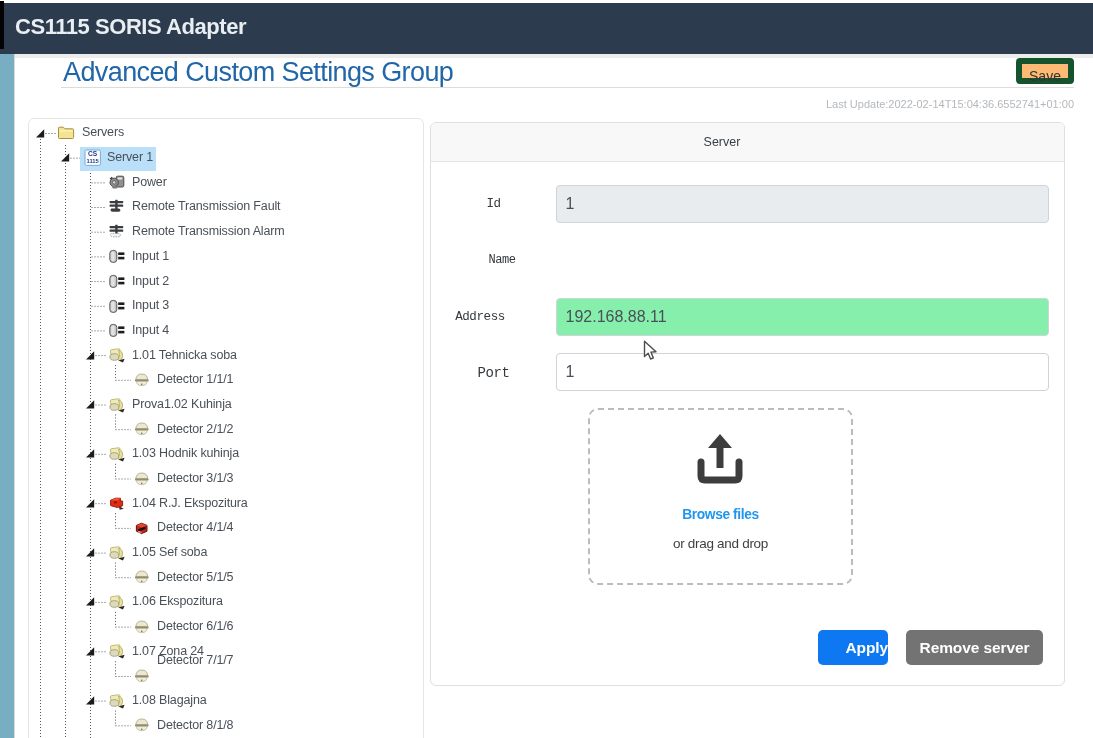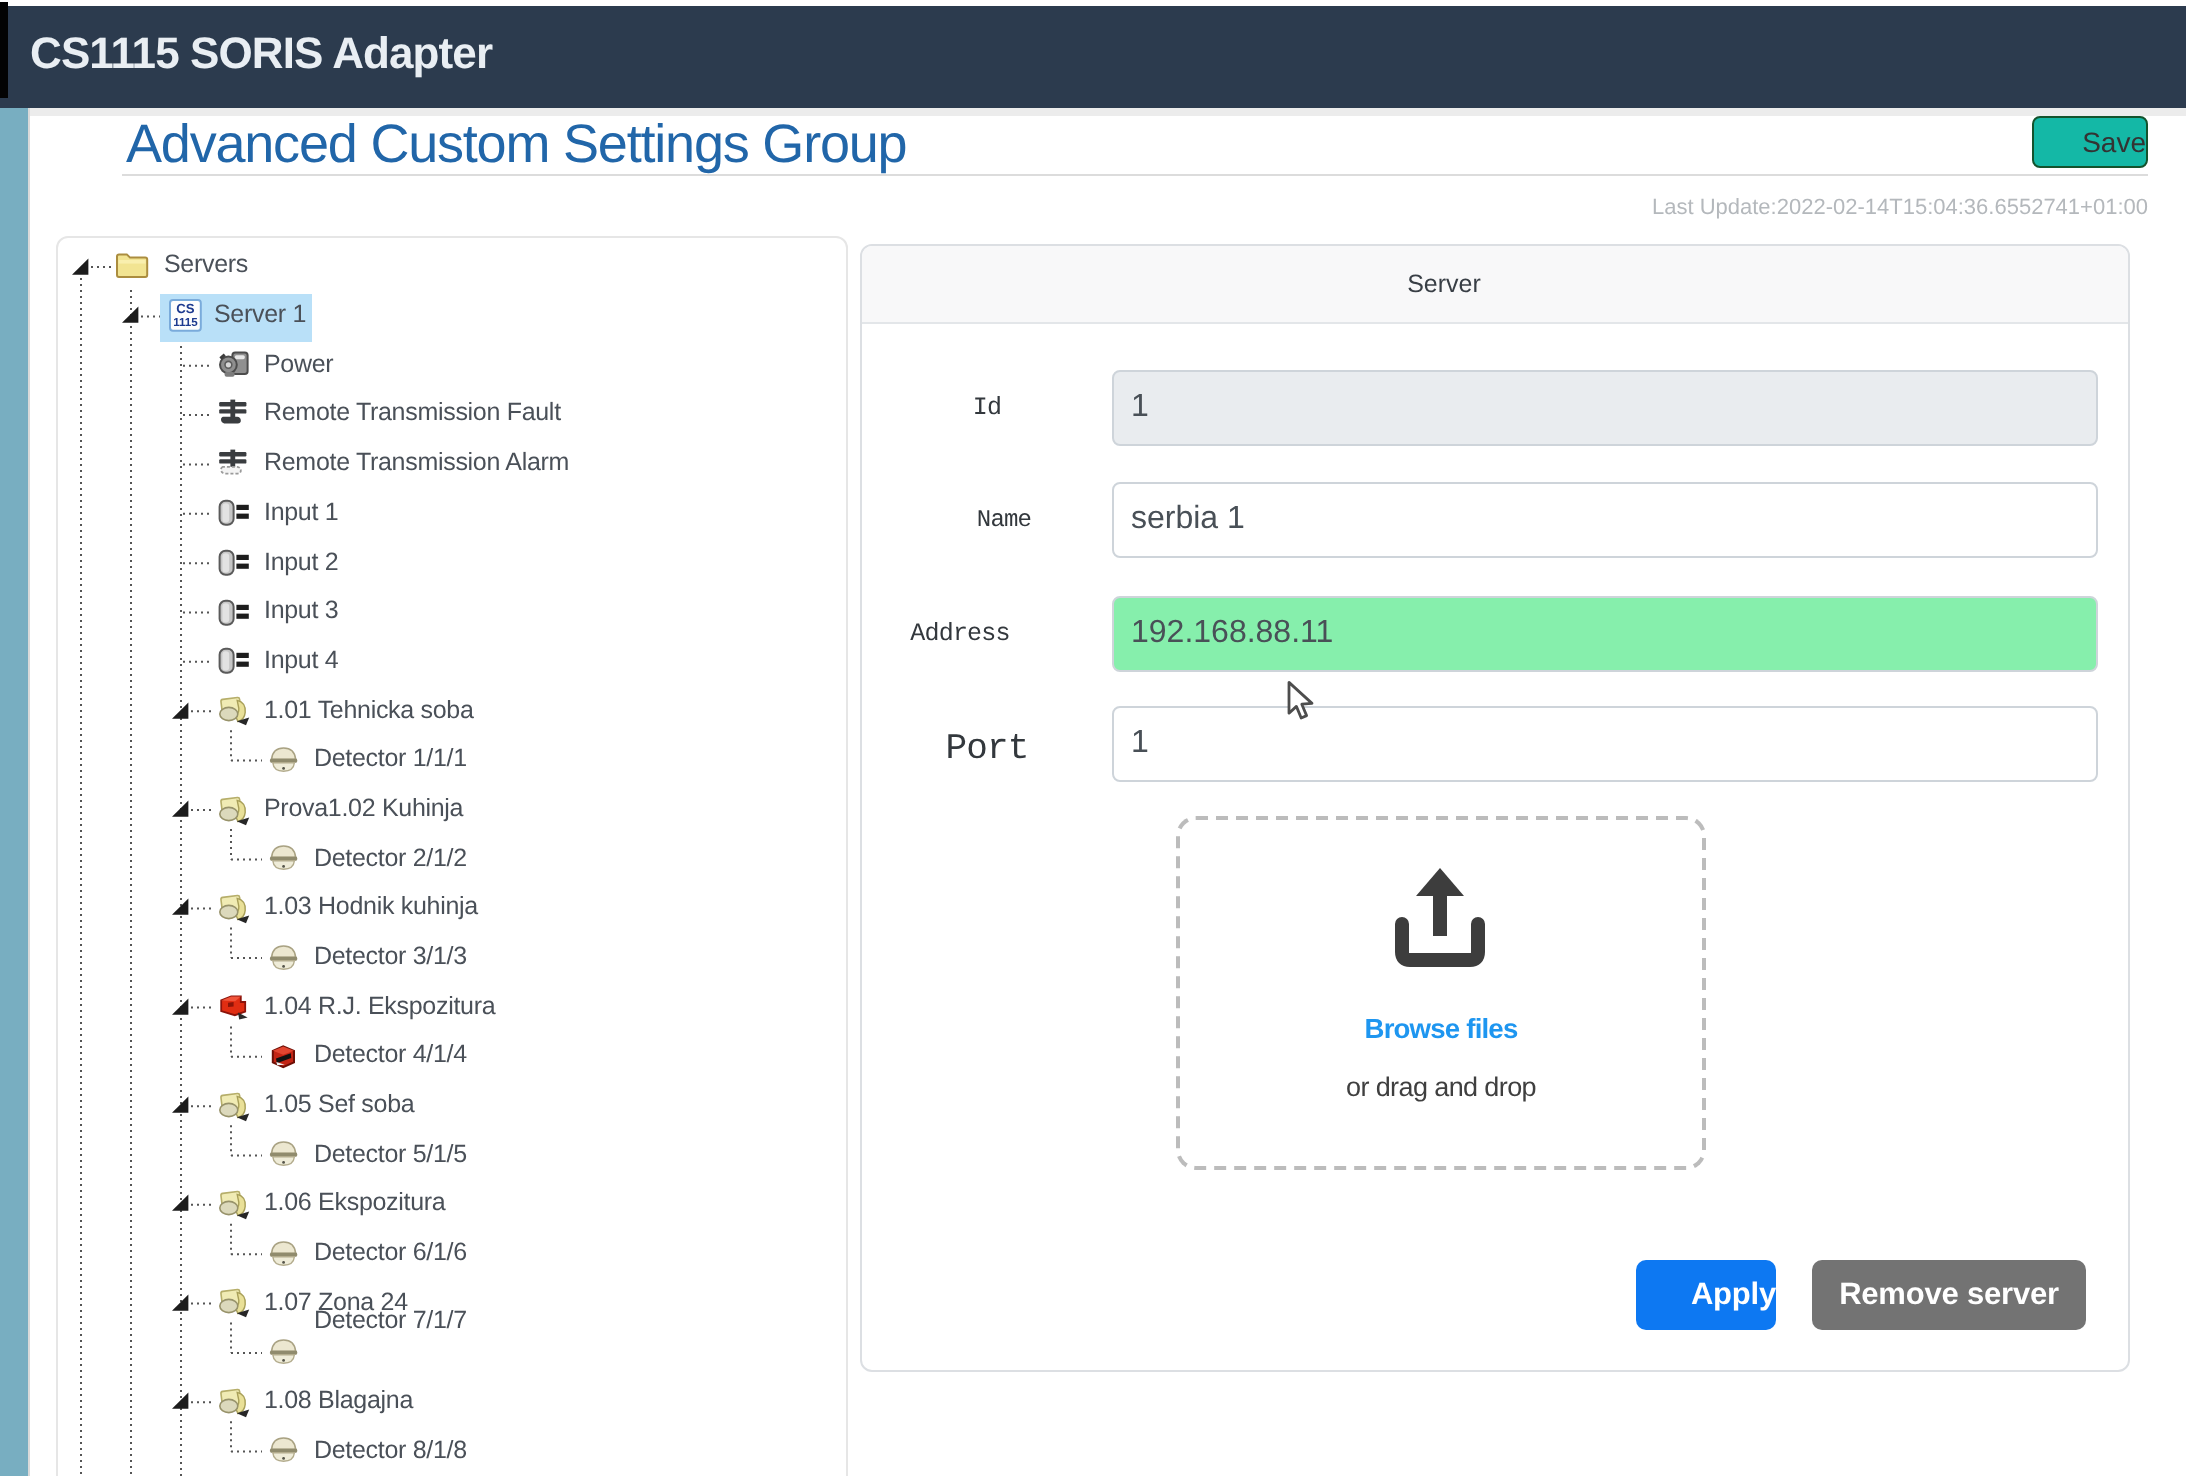--- a/index.html
+++ b/index.html
@@ -17,21 +17,21 @@
 <div style="position:absolute;left:0;top:1px;width:4px;height:48px;background:#030303"></div>
 <div style="position:absolute;left:15px;top:14px;font-size:22px;font-weight:bold;color:#e9eef3;letter-spacing:-0.45px">CS1115 SORIS Adapter</div>
 
 <div style="position:absolute;left:0;top:54px;width:1093px;height:4px;background:#ececec"></div>
 <div style="position:absolute;left:0;top:54px;width:14px;height:684px;background:#78aec1"></div>
 <div style="position:absolute;left:14px;top:54px;width:1px;height:684px;background:#d9d9d9"></div>
 
 <div style="position:absolute;left:63px;top:57px;font-size:27px;color:#2166a9;letter-spacing:-0.6px">Advanced Custom Settings Group</div>
 <div style="position:absolute;left:61px;top:87px;width:1013px;height:1px;background:#dcdcdc"></div>
 
-<div style="position:absolute;left:1016px;top:58px;width:58px;height:26px;background:#14b8a6;border:1px solid #14532d;border-radius:4px;font-size:14px;color:#333;text-align:right;line-height:24px">Save</div>
+<div style="position:absolute;left:1016px;top:58px;width:58px;height:26px;background:#fdba74;border:6px solid #14532d;border-radius:4px;font-size:14px;color:#333;text-align:center;line-height:24px">Save</div>
 
 <div style="position:absolute;left:665px;top:98px;width:409px;font-size:11px;color:#b4b8bc;text-align:right">Last Update:2022-02-14T15:04:36.6552741+01:00</div>
 
 <div style="position:absolute;left:28px;top:118px;width:396px;height:640px;border:1px solid #e6e6e6;border-radius:6px;background:#fff"></div>
 
 <svg style="position:absolute;left:0;top:0;width:1093px;height:738px;pointer-events:none" width="1093" height="738">
       <line x1="40.5" y1="139" x2="40.5" y2="738" class="dt"></line>
       <line x1="65.5" y1="145" x2="65.5" y2="738" class="dt"></line>
       <line x1="90.5" y1="170" x2="90.5" y2="738" class="dt"></line>
       <line x1="45.5" y1="133.5" x2="56.0" y2="133.5" class="dt"></line>
@@ -274,24 +274,23 @@
     </svg>
 <div class="tt" style="left:157.0px;top:717.7px">Detector 8/1/8</div>
 
 <div style="position:absolute;left:430px;top:122px;width:635px;height:564px;border:1px solid #dcdfe3;border-radius:6px;background:#fff"></div>
 <div style="position:absolute;left:431px;top:123px;width:633px;height:39px;background:#f8f8f9;border-bottom:1px solid #e3e6e9;border-radius:5px 5px 0 0"></div>
 <div style="position:absolute;left:431px;top:135px;width:582px;font-size:12.5px;color:#383e45;text-align:center">Server</div>
 
 <div class="flabel" style="position:absolute;left:430px;top:197px;width:127px;text-align:center;font-family:'Liberation Mono',monospace;font-size:12.5px;letter-spacing:-0.4px;color:#33383d">Id</div>
 <div class="flabel" style="position:absolute;left:430px;top:253px;width:144px;text-align:center;font-family:'Liberation Mono',monospace;font-size:12px;letter-spacing:-0.4px;color:#33383d">Name</div>
 <div class="flabel" style="position:absolute;left:430px;top:310px;width:100px;text-align:center;font-family:'Liberation Mono',monospace;font-size:12.5px;letter-spacing:-0.4px;color:#33383d">Address</div>
-<div class="flabel" style="position:absolute;left:430px;top:365px;width:127px;text-align:center;font-family:'Liberation Mono',monospace;font-size:18px;letter-spacing:-0.4px;color:#33383d">Port</div>
+<div class="flabel" style="position:absolute;left:430px;top:365px;width:127px;text-align:center;font-family:'Liberation Mono',monospace;font-size:14px;letter-spacing:-0.4px;color:#33383d">Port</div>
 
 <div style="position:absolute;left:556px;top:185px;width:493px;height:38px;background:#e9ecef;border:1px solid #ced4da;border-radius:4px;font-size:16px;color:#495057;line-height:36px;padding-left:8.5px">1</div>
-<div style="position:absolute;left:556px;top:241px;width:493px;height:38px;background:#fff;border:1px solid #ced4da;border-radius:4px;font-size:16px;color:#495057;line-height:36px;padding-left:8.5px">serbia 1</div>
 <div style="position:absolute;left:556px;top:298px;width:493px;height:38px;background:#86efac;border:1px solid #ced4da;border-radius:4px;font-size:16px;color:#495057;line-height:36px;padding-left:8.5px">192.168.88.11</div>
 <div style="position:absolute;left:556px;top:353px;width:493px;height:38px;background:#fff;border:1px solid #ced4da;border-radius:4px;font-size:16px;color:#495057;line-height:36px;padding-left:8.5px">1</div>
 
 <div style="position:absolute;left:588px;top:408px;width:265px;height:177px;border:2px dashed #bcbcbc;border-radius:10px;background:#fff"></div>
 <svg style="position:absolute;left:694px;top:430px" width="52" height="56" viewBox="0 0 52 56">
   <path d="M26 38 L26 14" stroke="#3d3d3d" stroke-width="7" fill="none"></path>
   <path d="M14 18 L26 4 L38 18 Z" fill="#3d3d3d"></path>
   <path d="M7 32 L7 46 Q7 50 11 50 L41 50 Q45 50 45 46 L45 32" stroke="#3d3d3d" stroke-width="7" fill="none" stroke-linecap="round"></path>
 </svg>
 <div style="position:absolute;left:588px;top:507px;width:265px;text-align:center;font-size:13.8px;letter-spacing:-0.4px;font-weight:bold;color:#1e96f0">Browse files</div>

